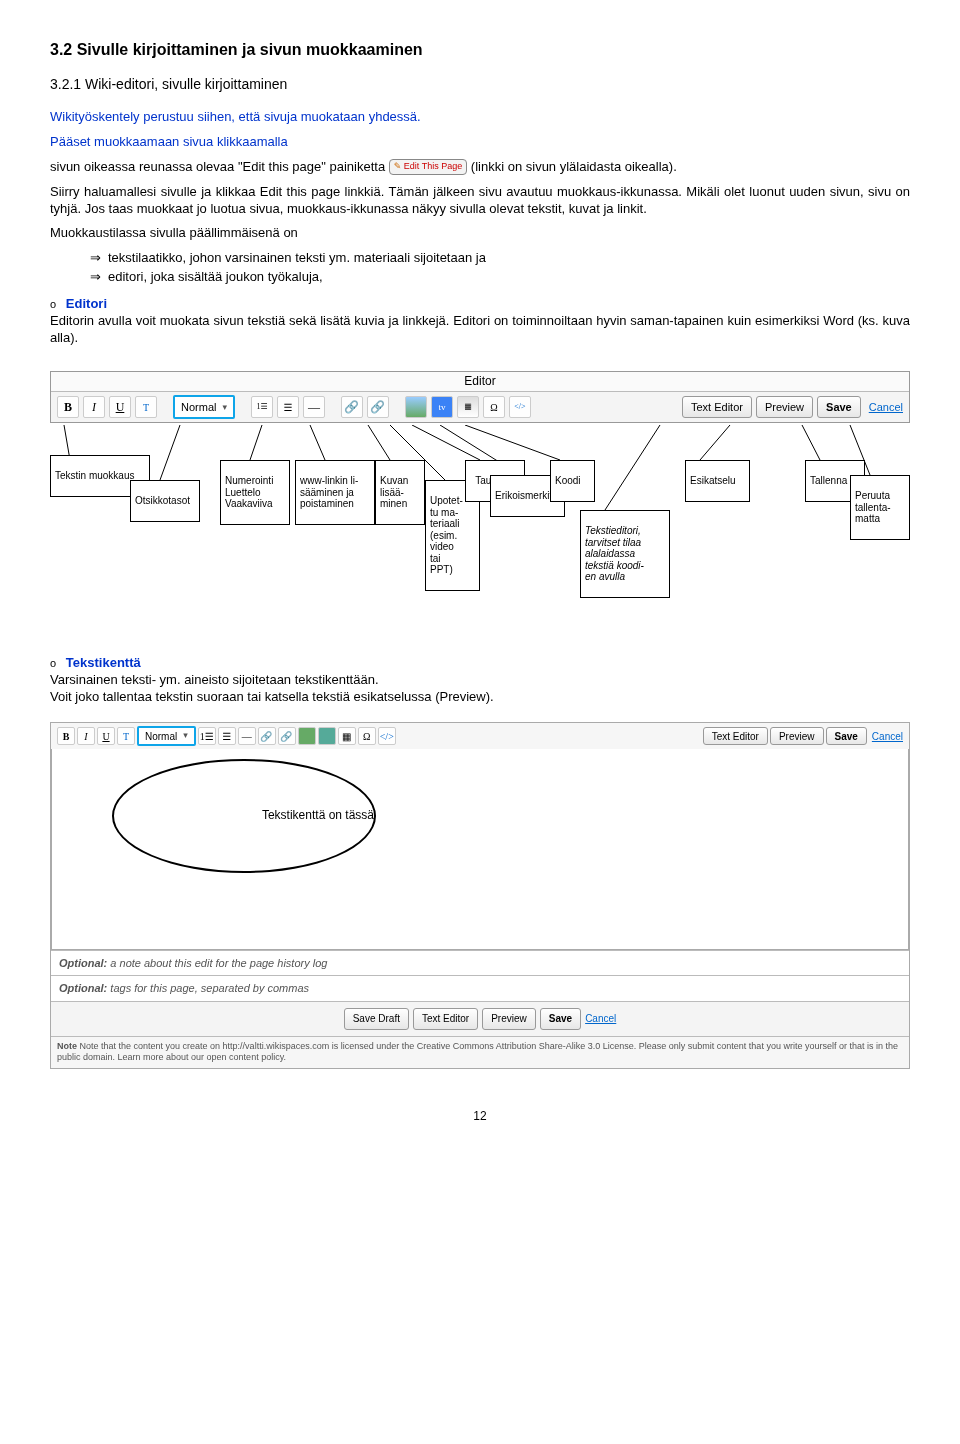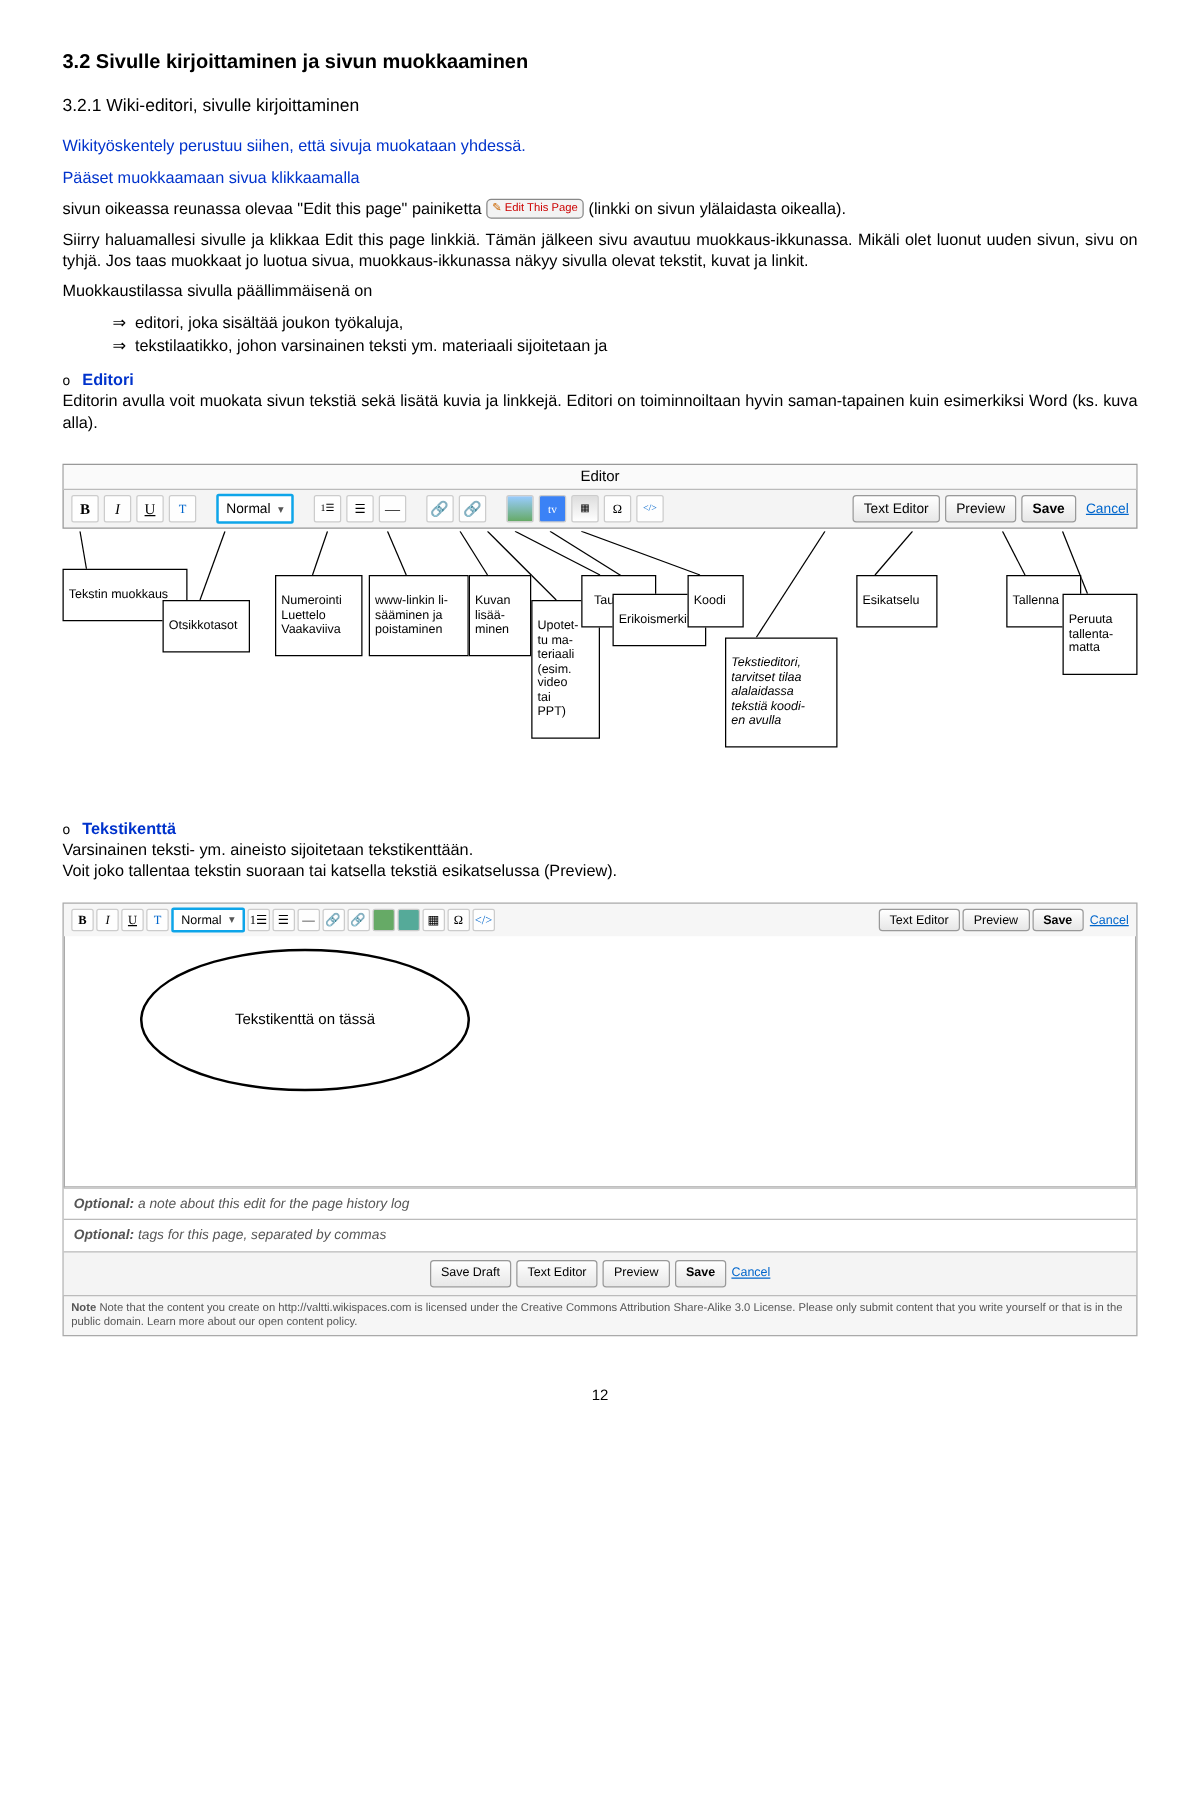--- a/index.html
+++ b/index.html
@@ -114,21 +114,21 @@
   .oval {
     position: absolute;
     border: 2px solid #000;
     border-radius: 50%;
     width: 260px;
     height: 110px;
     left: 60px;
     top: 10px;
     display: flex;
     align-items: center;
-    justify-content: center;
+    justify-content: flex-end;
     font-size: 12px;
   }
   .optfield {
     border-top: 1px solid #bbb;
     padding: 5px 8px;
     font-size: 11px;
     color: #555;
     background: #fff;
   }
   .optfield i { color: #555; }
@@ -161,22 +161,22 @@
 <p>
   <span>sivun oikeassa reunassa olevaa "Edit this page" painiketta </span>
   <span class="inline-btn"><span class="pencil">✎</span> <span>Edit This Page</span></span>
   <span> (linkki on sivun ylälaidasta oikealla).</span>
 </p>
 
 <p class="justify">Siirry haluamallesi sivulle ja klikkaa Edit this page linkkiä. Tämän jälkeen sivu avautuu muokkaus-ikkunassa. Mikäli olet luonut uuden sivun, sivu on tyhjä. Jos taas muokkaat jo luotua sivua, muokkaus-ikkunassa näkyy sivulla olevat tekstit, kuvat ja linkit.</p>
 
 <p>Muokkaustilassa sivulla päällimmäisenä on</p>
 <div class="indent-list">
+  <div><span class="arrow">⇒</span><span>tekstilaatikko, johon varsinainen teksti ym. materiaali sijoitetaan ja</span></div>
   <div><span class="arrow">⇒</span><span>editori, joka sisältää joukon työkaluja,</span></div>
-  <div><span class="arrow">⇒</span><span>tekstilaatikko, johon varsinainen teksti ym. materiaali sijoitetaan ja</span></div>
 </div>
 
 <p>
   <span style="font-size:11px">o&nbsp;&nbsp;</span>
   <b class="blue-link">Editori</b><br>
   <span>Editorin avulla voit muokata sivun tekstiä sekä lisätä kuvia ja linkkejä. Editori on toiminnoiltaan hyvin saman-tapainen kuin esimerkiksi Word (ks. kuva alla).</span>
 </p>
 
 <div class="editor-toolbar">
   <div class="editor-title">Editor</div>

